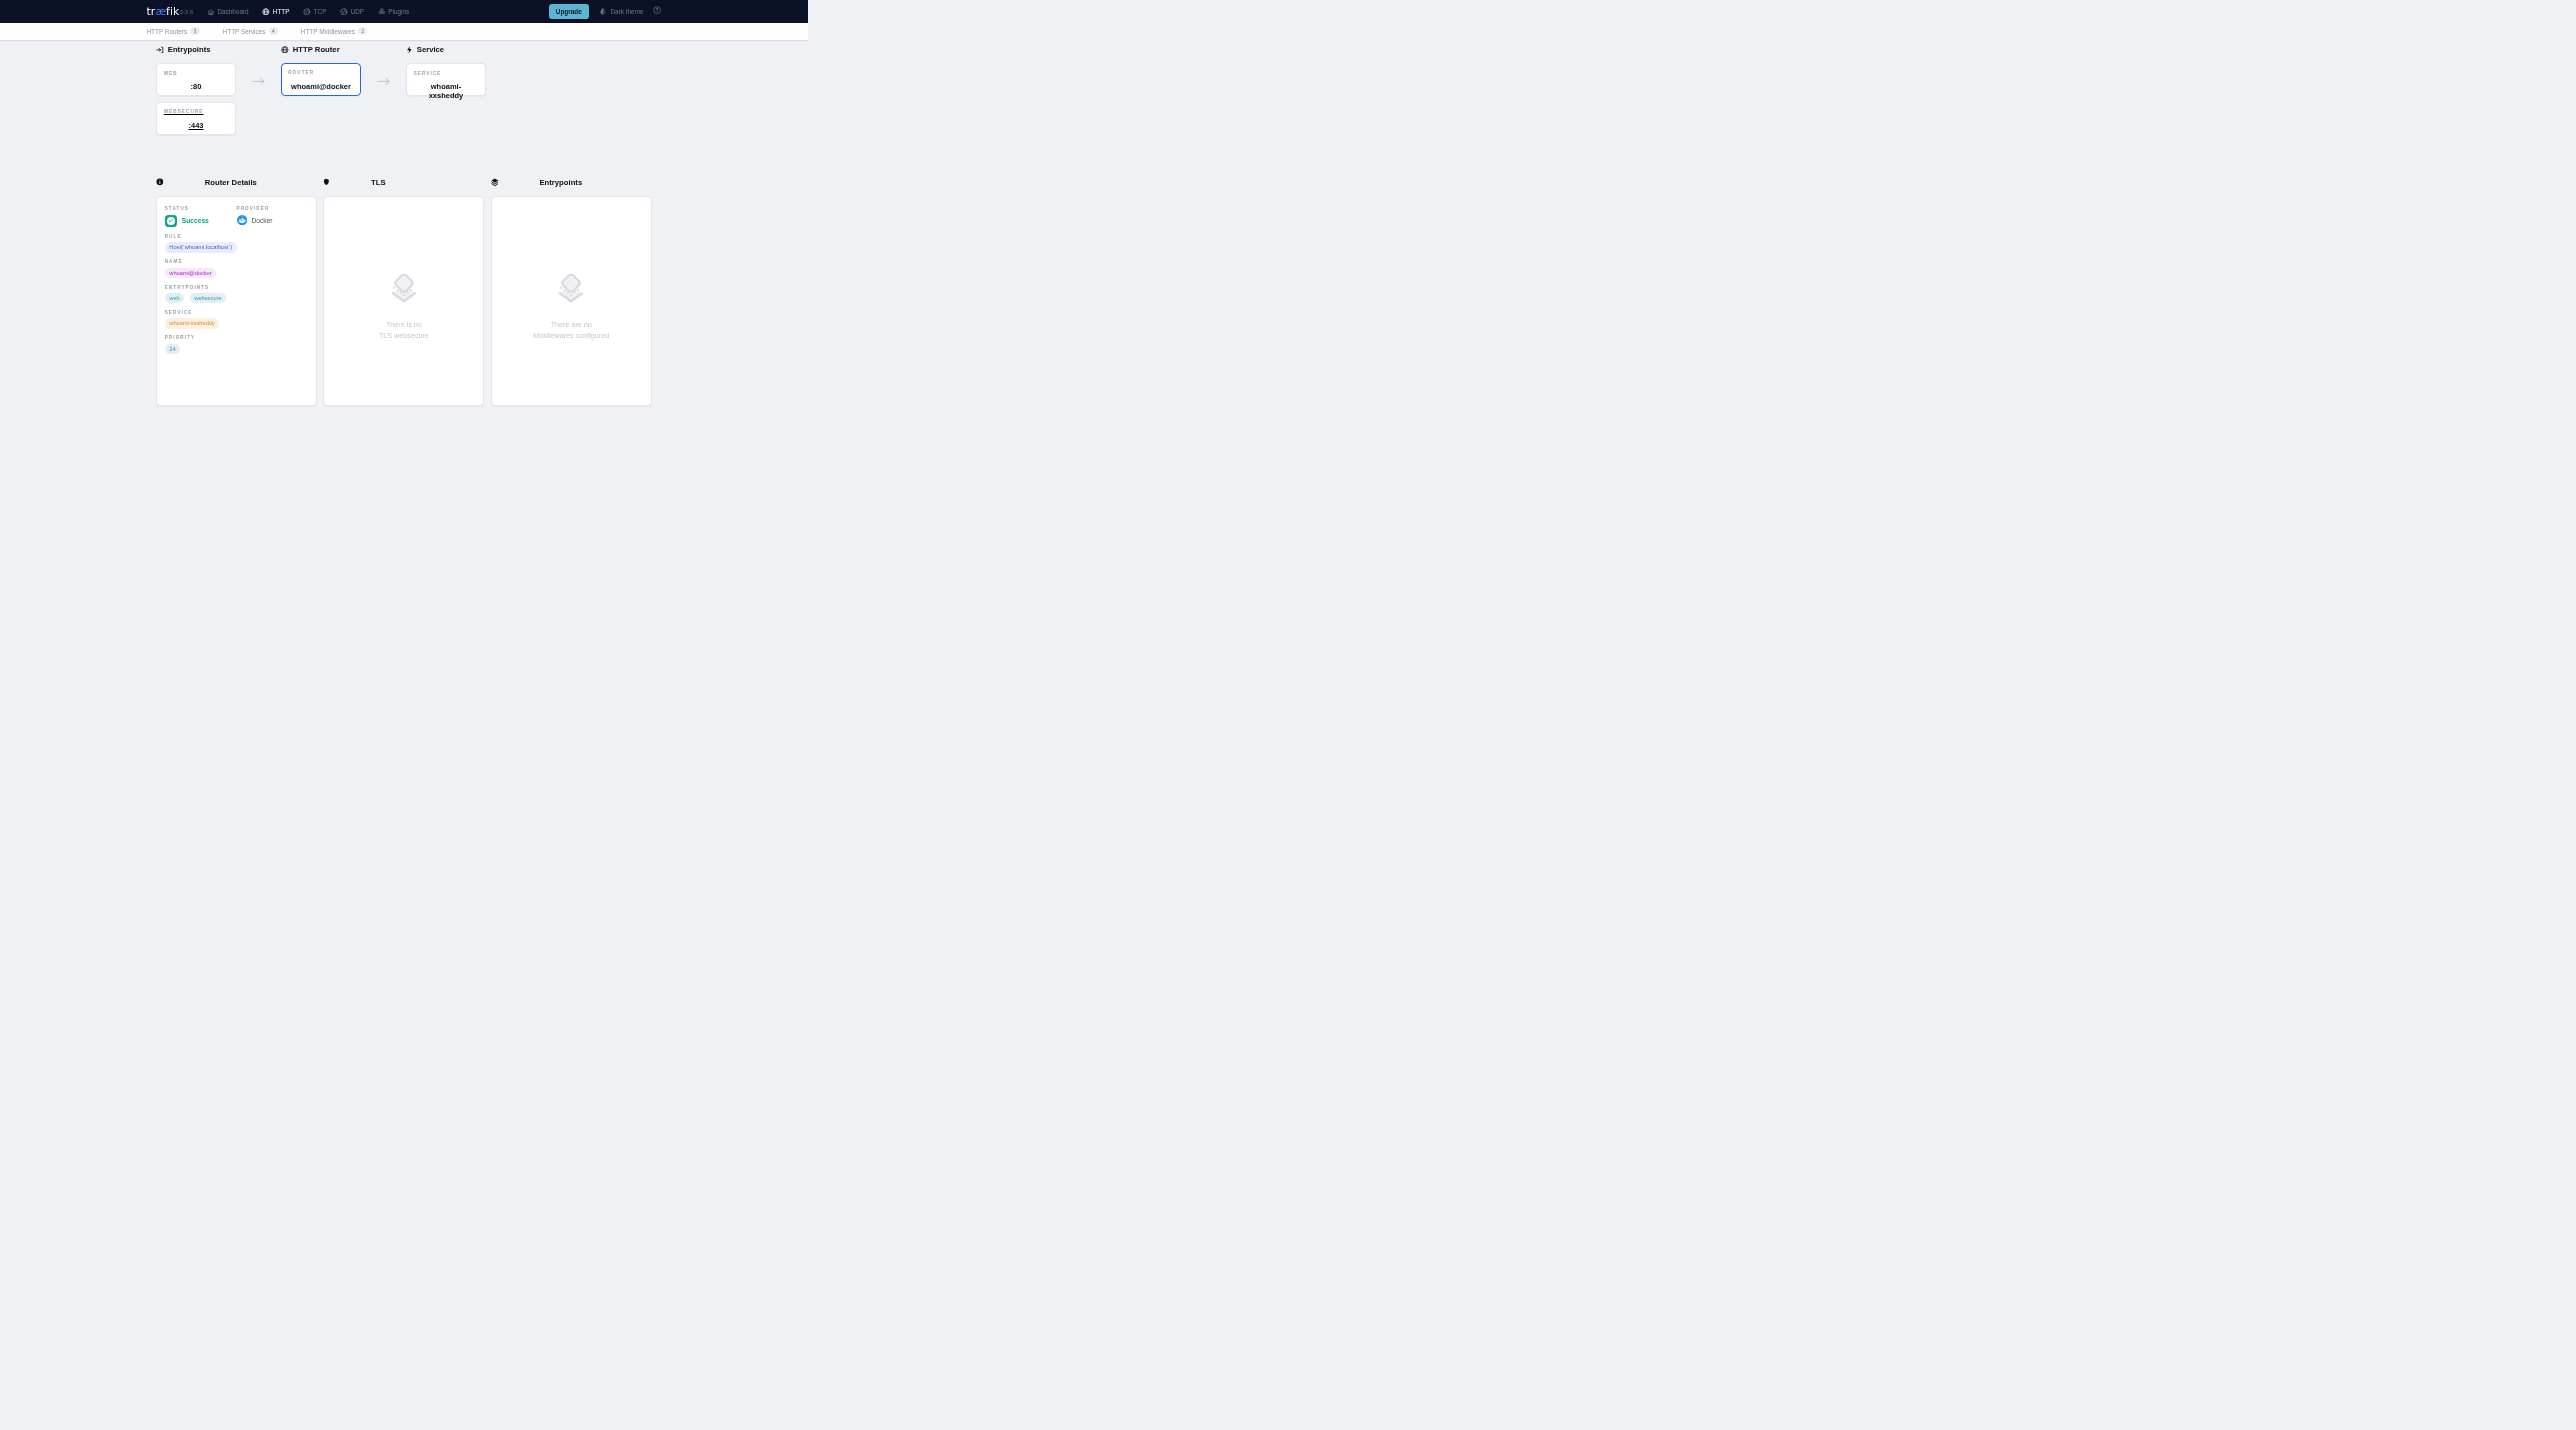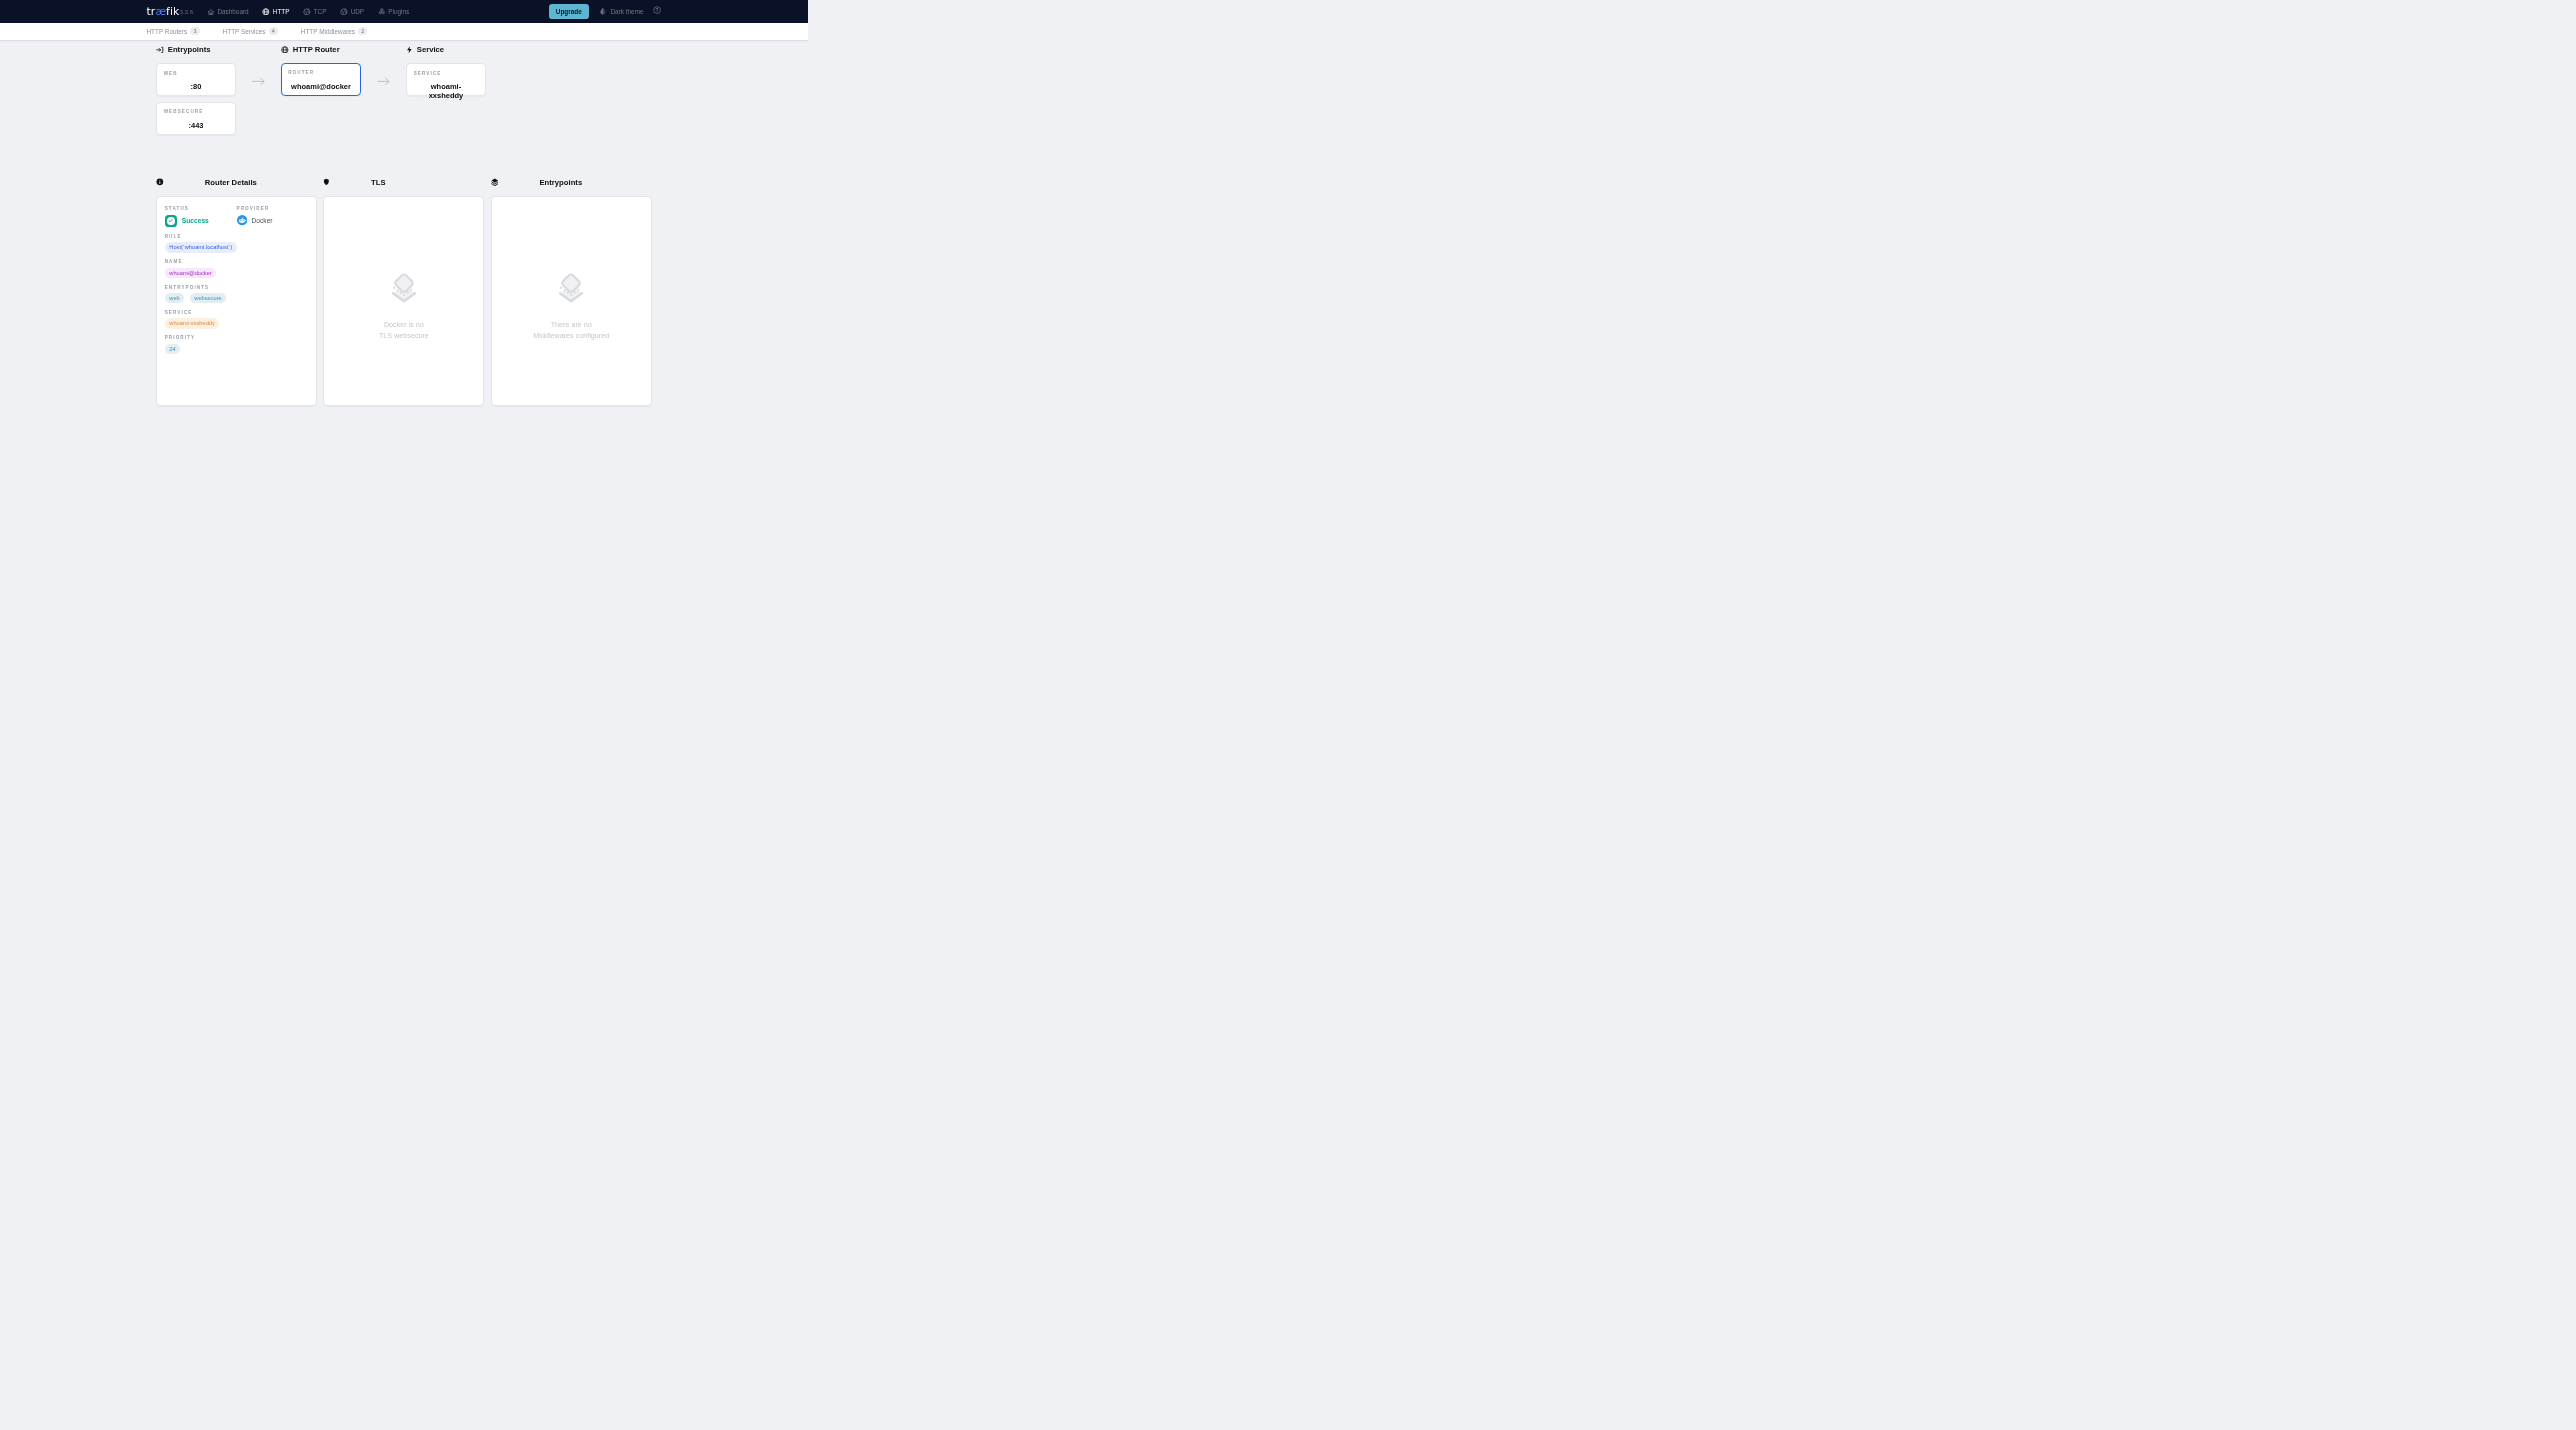--- a/index.html
+++ b/index.html
@@ -37,21 +37,21 @@
 
   
   .flow-row{display:flex;}
   .flow-col{width:80px;display:flex;flex-direction:column;}
   .flow-col .sec-title{margin-bottom:9.8px;}
   .arrow-cell{width:45px;display:flex;justify-content:center;}
   .arrow-cell svg{margin-top:31px;display:block;}
   .mini-card{background:#fff;border:0.5px solid #e3e5e8;border-radius:4.1px;height:33px;box-sizing:border-box;
     padding:6.2px 6.7px;box-shadow:0 0.5px 1px rgba(16,24,40,.04);}
   .mini-card.active{border:1px solid #2563eb;padding:5.7px 6.2px;}
-  .mini-card + .mini-card{margin-top:5.7px;}
+  .mini-card + .mini-card{margin-top:5.7px;text-decoration:underline;}
   .mini-label{font-size:4.6px;letter-spacing:1.1px;color:#9a9ea5;font-weight:600;line-height:5.2px;}
   .mini-value{margin-top:6.2px;font-size:7.5px;font-weight:bold;color:#0e1012;text-align:center;}
 
   
   .details{margin-top:43px;display:grid;grid-template-columns:161px 161px 161px;column-gap:6.4px;}
   .details .sec-title{margin-bottom:9.8px;gap:41px;}
   .detail-card{background:#fff;border:0.5px solid #e3e5e8;border-radius:4.1px;height:210px;box-sizing:border-box;
     padding:9.3px 7.7px;box-shadow:0 0.5px 1px rgba(16,24,40,.04);}
   .lbl{font-size:4.6px;letter-spacing:1.1px;color:#9a9ea5;font-weight:600;line-height:5.2px;margin-bottom:3.1px;}
   .kv-grid{display:grid;grid-template-columns:1fr 1fr;}
@@ -360,21 +360,21 @@
           <div class="empty-inner">
             <span>
               <svg width="32" height="32" viewBox="0 0 64 64" fill="none">
                 <polygon points="10,40 32,56 54,40 32,26" fill="#f0f1f4"></polygon>
                 <path d="M10 40 L32 56 L54 40" stroke="#d8dadd" stroke-width="5" stroke-linecap="round" stroke-linejoin="round"></path>
                 <path d="M12 29 L32 44 L52 29" stroke="#d8dadd" stroke-width="4" stroke-linecap="round" stroke-dasharray="0.5 8" fill="none"></path>
                 <rect x="18" y="6" width="28" height="28" rx="6" transform="rotate(45 32 20)" fill="#f0f1f4" stroke="#d8dadd" stroke-width="4.5"></rect>
               </svg>
             </span>
             <div class="empty-text">
-              <div>Docker is no</div>
+              <div>There is no</div>
               <div>TLS websecure</div>
             </div>
           </div>
         </div>
       </div>
 
       <div>
         <div class="sec-title">
           <span>
             <svg width="7.7" height="8.2" viewBox="0 0 16 17" fill="none">

